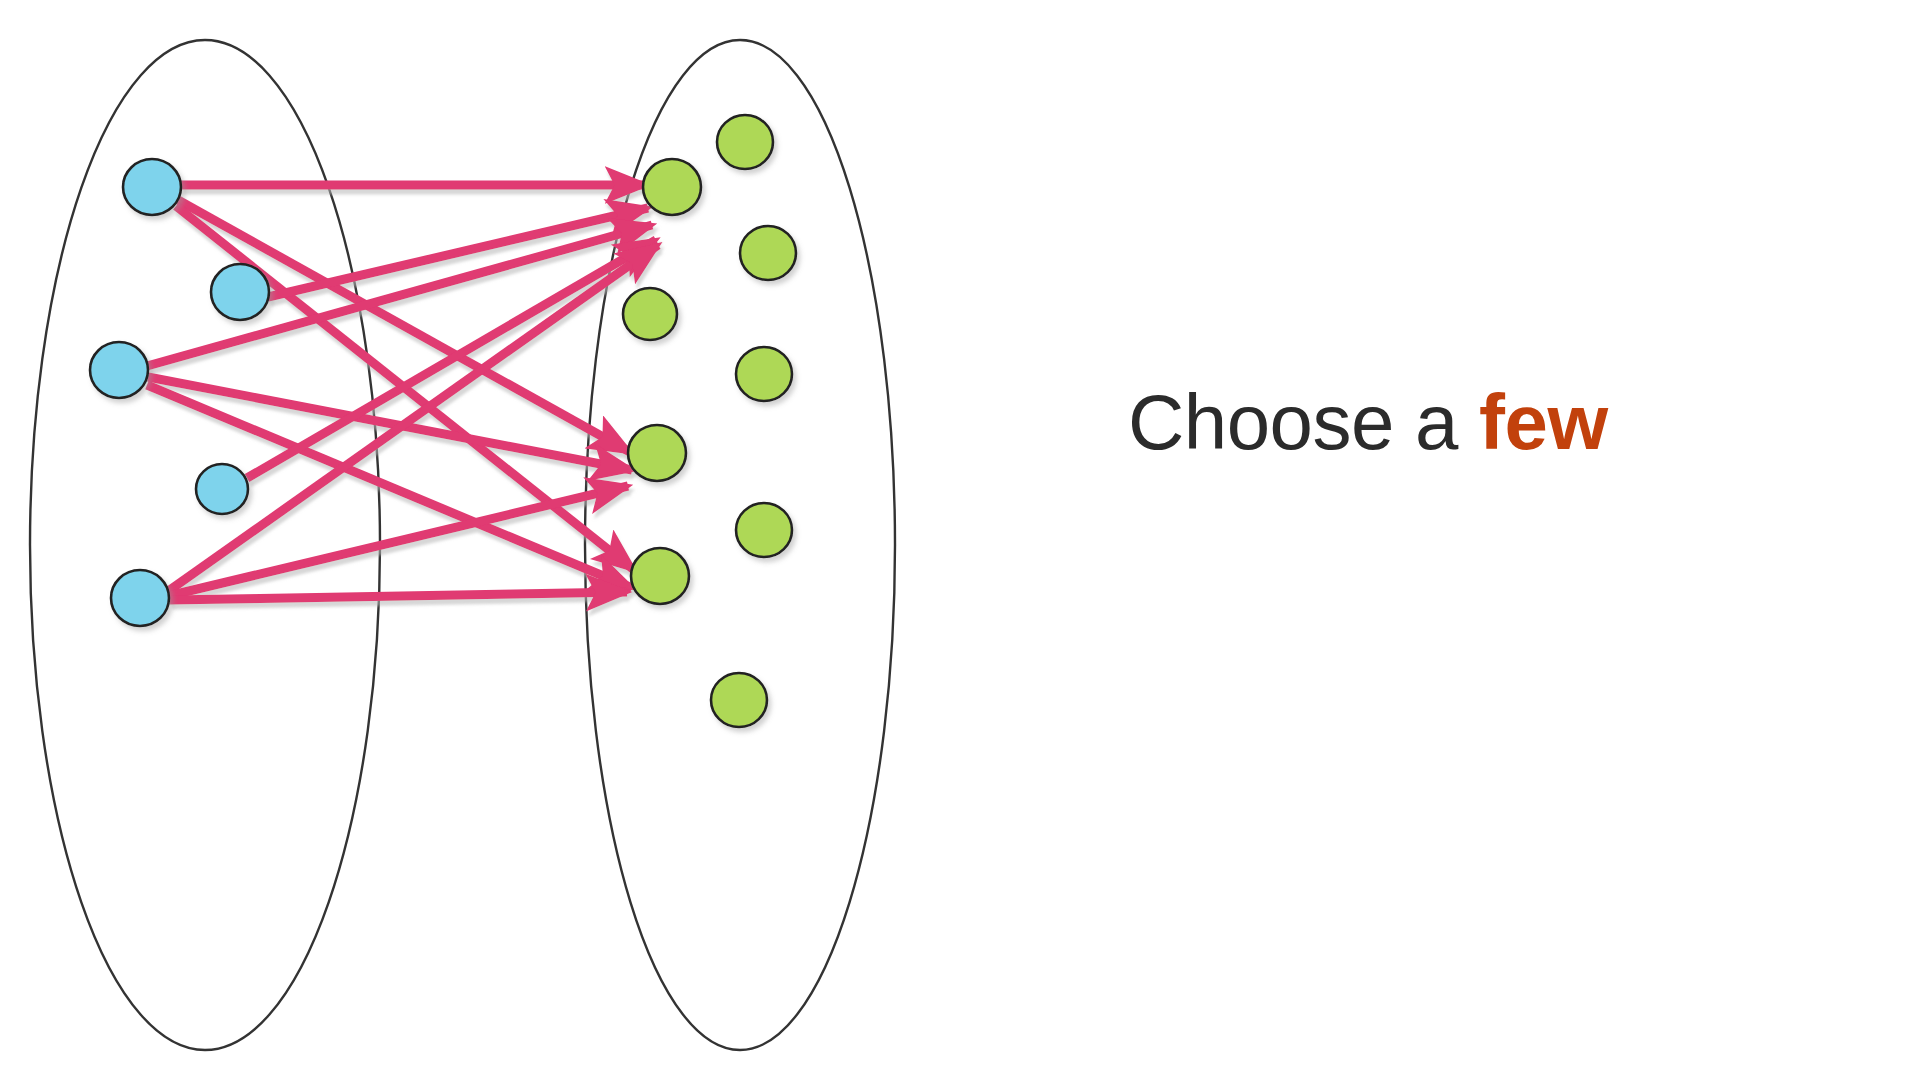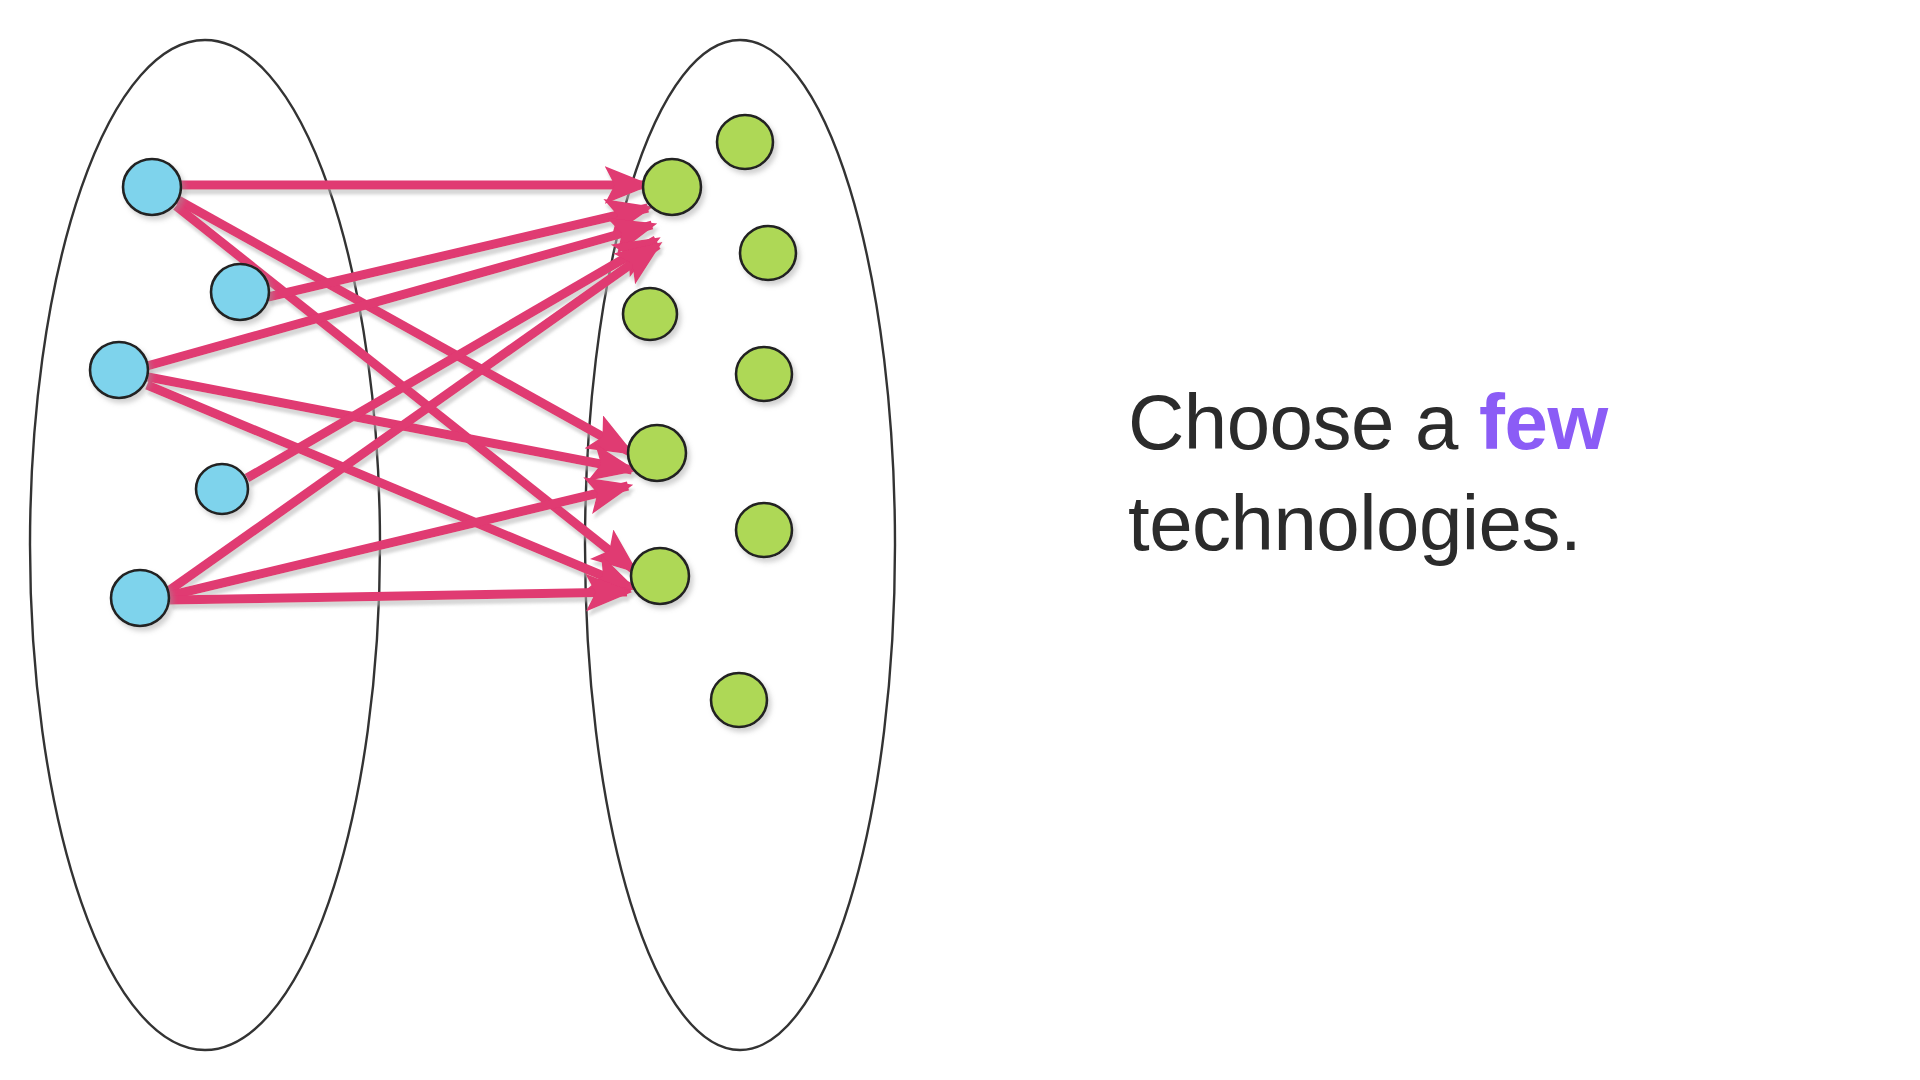--- a/index.html
+++ b/index.html
@@ -33,21 +33,21 @@
     width: 740px;
     font-family: "Liberation Sans", sans-serif;
     font-size: 78px;
     line-height: 1.30;
     letter-spacing: -0.5px;
     color: #2b2b2b;
     font-weight: 400;
   }
   #caption .hl {
     font-weight: bold;
-    color: #8b5cf6;
+    color: #c2410c;
   }
   .cap-line { display: block; white-space: nowrap; }
 </style>
 </head>
 <body>
 
 <div id="stage">
 
   <svg id="diagram-svg" viewBox="0 0 1920 1080" preserveAspectRatio="none" aria-hidden="true">
     <defs>
@@ -96,16 +96,15 @@
         <ellipse cx="764" cy="374" rx="28" ry="27" fill="#aed857" stroke="#222222" stroke-width="2.6" filter="url(#softshadow)"></ellipse>
         <ellipse cx="657" cy="453" rx="29" ry="28" fill="#aed857" stroke="#222222" stroke-width="2.6" filter="url(#softshadow)"></ellipse>
         <ellipse cx="764" cy="530" rx="28" ry="27" fill="#aed857" stroke="#222222" stroke-width="2.6" filter="url(#softshadow)"></ellipse>
         <ellipse cx="660" cy="576" rx="29" ry="28" fill="#aed857" stroke="#222222" stroke-width="2.6" filter="url(#softshadow)"></ellipse>
         <ellipse cx="739" cy="700" rx="28" ry="27" fill="#aed857" stroke="#222222" stroke-width="2.6" filter="url(#softshadow)"></ellipse>
       </g>
   </svg>
 
   <div id="caption">
     <span class="cap-line"><span>Choose a </span><span class="hl">few</span></span>
-    <span class="cap-line">technologies.</span>
   </div>
 
 </div>
 
 </body></html>

